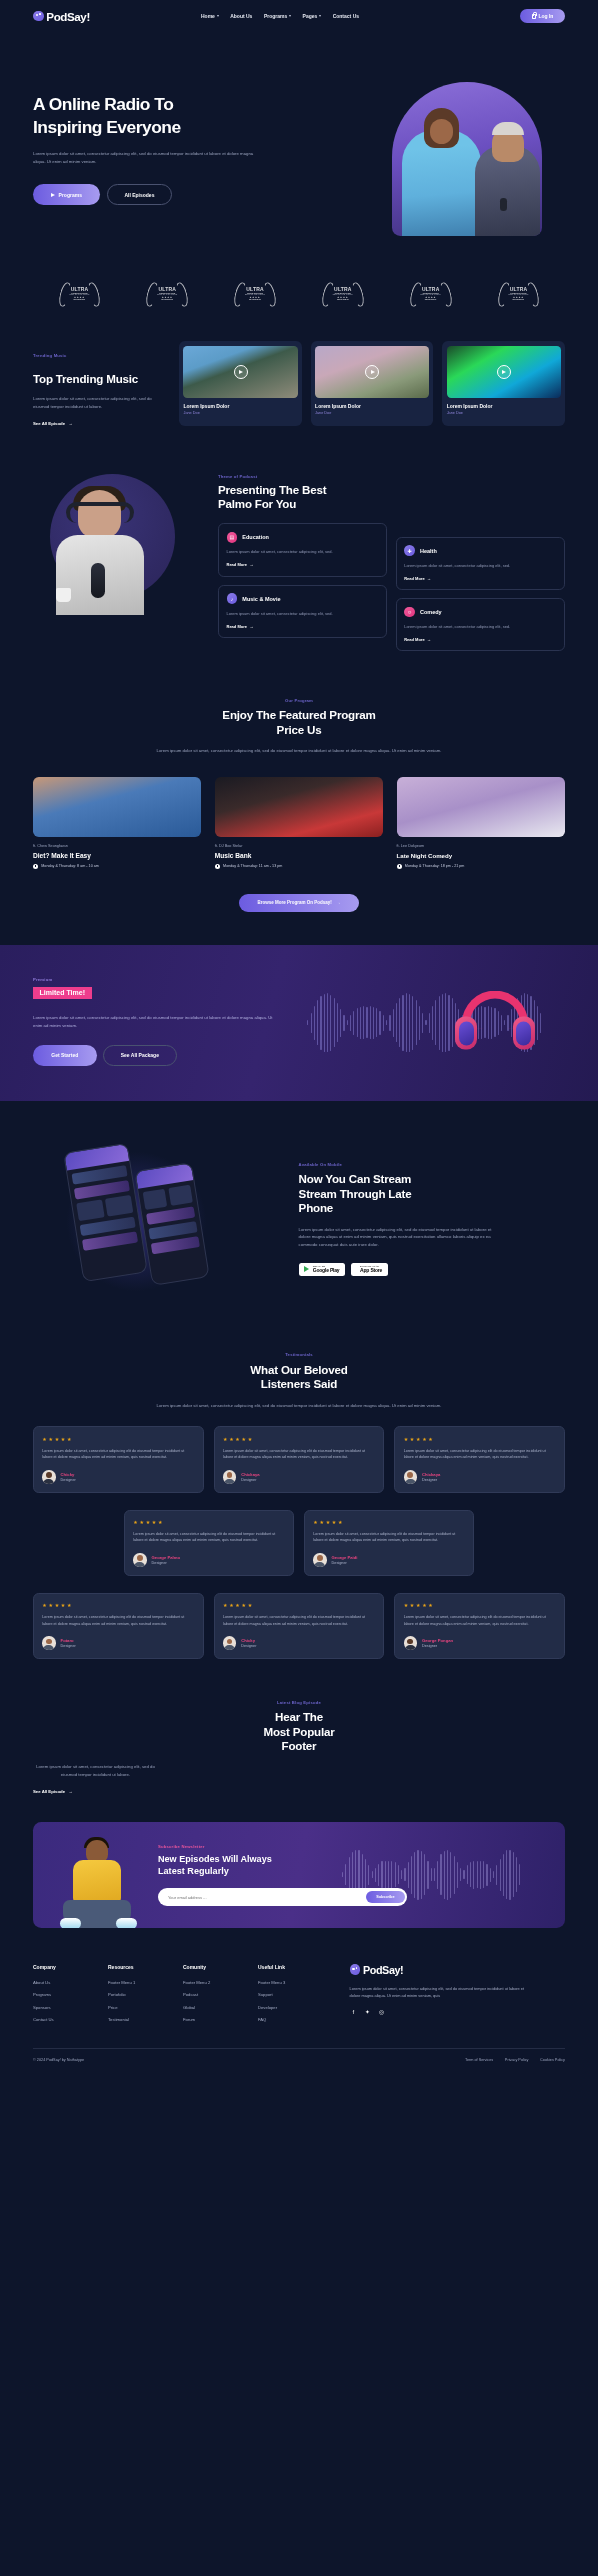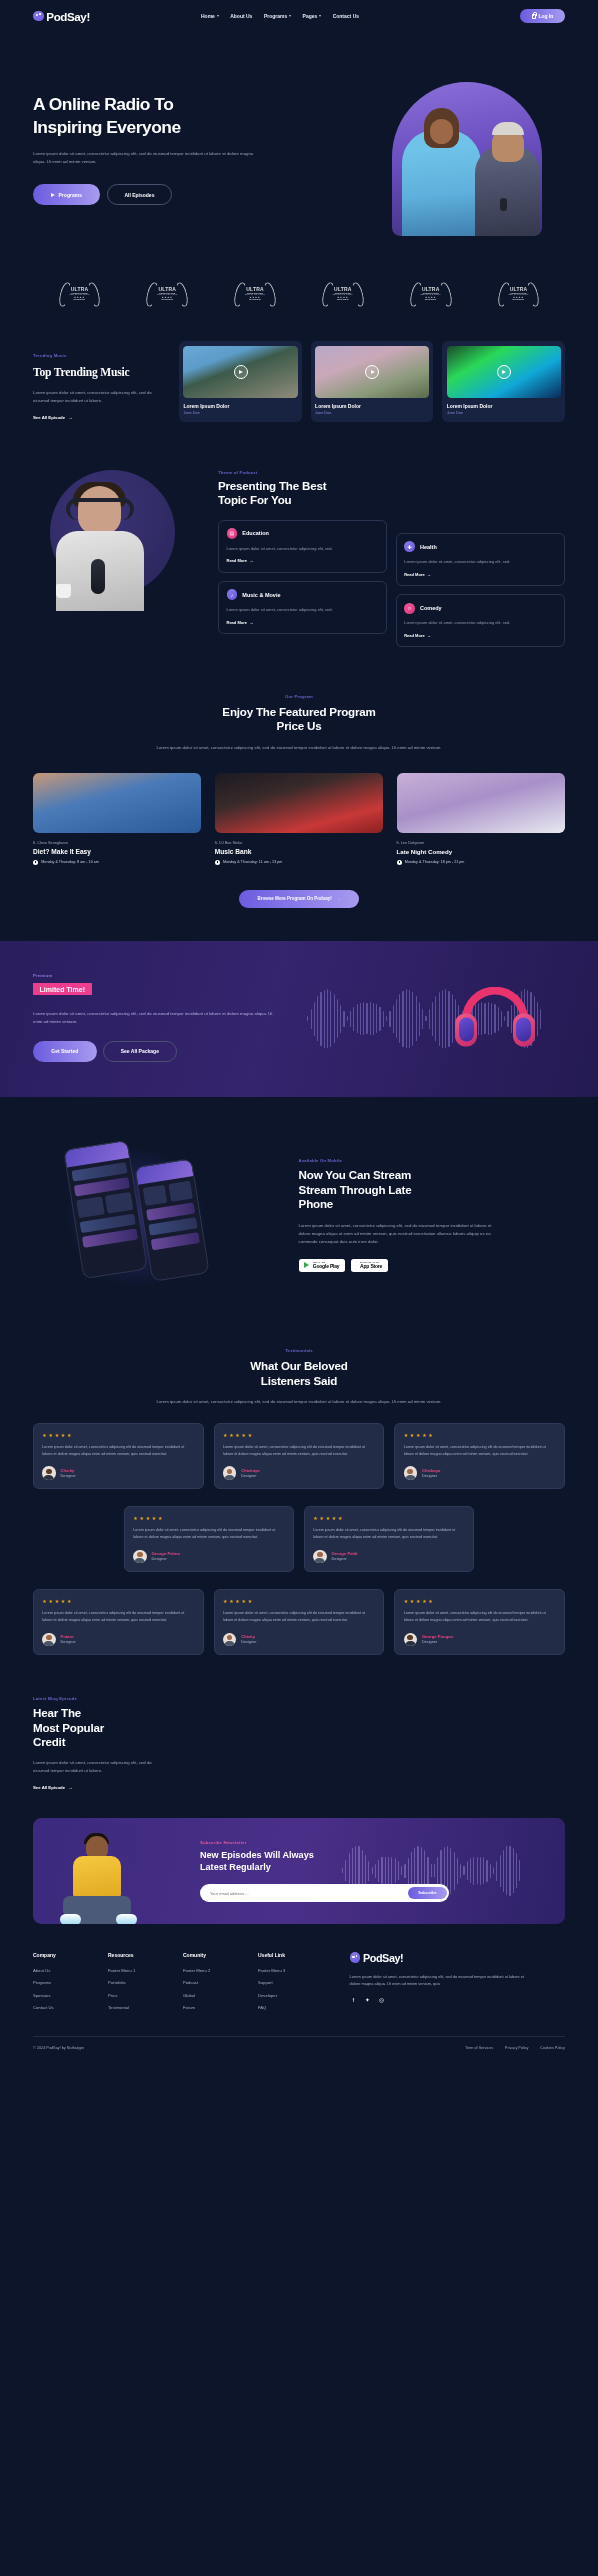--- a/index.html
+++ b/index.html
@@ -81,21 +81,21 @@
   .aw-txt { text-align:center; line-height:1.05; }
   .aw-txt .t1 { font-size:5px; font-weight:800; letter-spacing:0.2px; }
   .aw-txt .t2 { font-size:2.2px; font-weight:700; letter-spacing:0.1px; }
   .aw-txt .t3 { font-size:1.6px; letter-spacing:0.2px; color:#cfd4e4; }
   .aw-txt .st { font-size:2.2px; letter-spacing:0.8px; }
   .aw-txt .t4 { font-size:2.5px; font-weight:800; letter-spacing:0.3px; margin-top:0.4px; }
 
   
   .trend { display:flex; gap:13.3px; padding:6.6px 0 33px; }
   .trend-l { width:133px; padding-top:11.6px; }
-  .trend-l h2 { margin-top:8px;font-family:Liberation Serif, serif; }
+  .trend-l h2 { margin-top:14px; }
   .trend-l p.body { margin-top:8.3px; }
   .see { margin-top:10px; font-size:4.3px; font-weight:700; display:flex; gap:3.3px;
          align-items:center; color:#fff; text-decoration:none; }
   .cards3 { display:flex; gap:9.1px; flex:1; }
   .card3 { flex:1; background:#182341; border-radius:5.8px; padding:4.2px; }
   .thumb { height:52px; border-radius:4.2px; position:relative; overflow:hidden; }
   .t-a { background:linear-gradient(160deg,#6ba8d8 0%,#5c9cc8 28%,#3d5a4a 45%,#8e8b7a 100%); }
   .t-b { background:linear-gradient(160deg,#b8a8c8 0%,#c9a8b8 35%,#8a9a7a 70%,#5a6a4a 100%); }
   .t-c { background:linear-gradient(150deg,#1a4a2a 0%,#2ad858 30%,#10a8d8 65%,#0a2a5a 100%); }
   .pbtn { position:absolute; left:50%; top:50%; transform:translate(-50%,-50%);
@@ -225,29 +225,29 @@
     overflow:hidden; }
   .avt:before { content:""; position:absolute; left:3.7px; top:2.1px; width:5.8px;height:5.8px;
     border-radius:50%; background:#9c6848; }
   .avt:after { content:""; position:absolute; left:1.2px; top:8.3px; width:10.8px;height:7.5px;
     border-radius:5px 5px 0 0; background:#4a5568; }
   .avt.d:before { background:#5a3a28; } .avt.d:after { background:#2a3040; }
   .tname { font-size:4.2px; font-weight:700; color:#e8447f; }
   .trole { font-size:3.8px; color:#aab2ca; margin-top:1.2px; }
 
   
-  .blog { padding:8.3px 0 28px; }
+  .blog { padding:8.3px 0 28px;text-align:center; }
   .blog h2 { margin-top:5px; }
   .blog p.body { margin-top:9.1px; width:125px; }
   .blog .see { margin-top:10px; }
 
   
   .news { background:linear-gradient(100deg,#3b2a7e 0%,#4a2f88 50%,#2e2168 100%);
-    border-radius:8.3px; margin:0 auto 28px; width:532px; height:106px; position:relative;
-    overflow:hidden; display:flex; align-items:center;padding-left:42px; }
+    border-radius:8.3px; margin:0 auto 36px; width:532px; height:106px; position:relative;
+    overflow:hidden; display:flex; align-items:center; }
   .news-person { position:absolute; left:18.3px; bottom:-10px; width:91px;height:106px; }
   .np-h { position:absolute; left:35px; top:8.3px; width:21.6px;height:23px;background:#8a5a38;
     border-radius:10.8px 10.8px 8.3px 8.3px; }
   .np-hair { position:absolute; left:33px; top:5px; width:25px;height:11.6px;background:#1a1208;
     border-radius:12.5px 12.5px 0 0; }
   .np-b { position:absolute; left:21.6px; top:28px; width:48px;height:43px;
     background:linear-gradient(170deg,#f5c93f,#e0a820); border-radius:10px 10px 5px 5px; }
   .np-legs { position:absolute; left:11.6px; top:68px; width:68px;height:28px;
     background:#4a5a78; border-radius:6.6px 6.6px 15px 15px; }
   .np-sh { position:absolute; top:86px; width:21.6px;height:11.6px;
@@ -462,21 +462,21 @@
         <div class="hp"></div>
         <div class="bd"></div>
         <div class="mic"></div>
         <div class="cup"></div>
       </div>
     </div>
     <div class="topic-r">
       <div class="eyebrow">Theme of Podcast</div>
       <h2 class="sec">
         <span>Presenting The Best</span><br>
-        <span>Topic For You</span>
+        <span>Palmo For You</span>
       </h2>
       <div class="tgrid">
         <div class="tcol">
           <div class="tcard">
             <div class="tc-h">
               <div class="tico ico-pink">▤</div>
               <span>Education</span>
             </div>
             <p>Lorem ipsum dolor sit amet, consectetur adipiscing elit, sed.</p>
             <div class="rm">
@@ -816,21 +816,21 @@
           </div>
         </div>
       </div>
   </div>
 
   <div class="blog">
     <div class="eyebrow">Latest Blog Episode</div>
     <h2 class="sec">
       <span>Hear The</span><br>
       <span>Most Popular</span><br>
-      <span>Credit</span>
+      <span>Footer</span>
     </h2>
     <p class="body">Lorem ipsum dolor sit amet, consectetur adipiscing elit, sed do eiusmod tempor incididunt ut labore.</p>
     <a class="see" href="#">
       <span>See All Episode</span>
       <span>→</span>
     </a>
   </div>
 </div>
 
 <div class="news">

